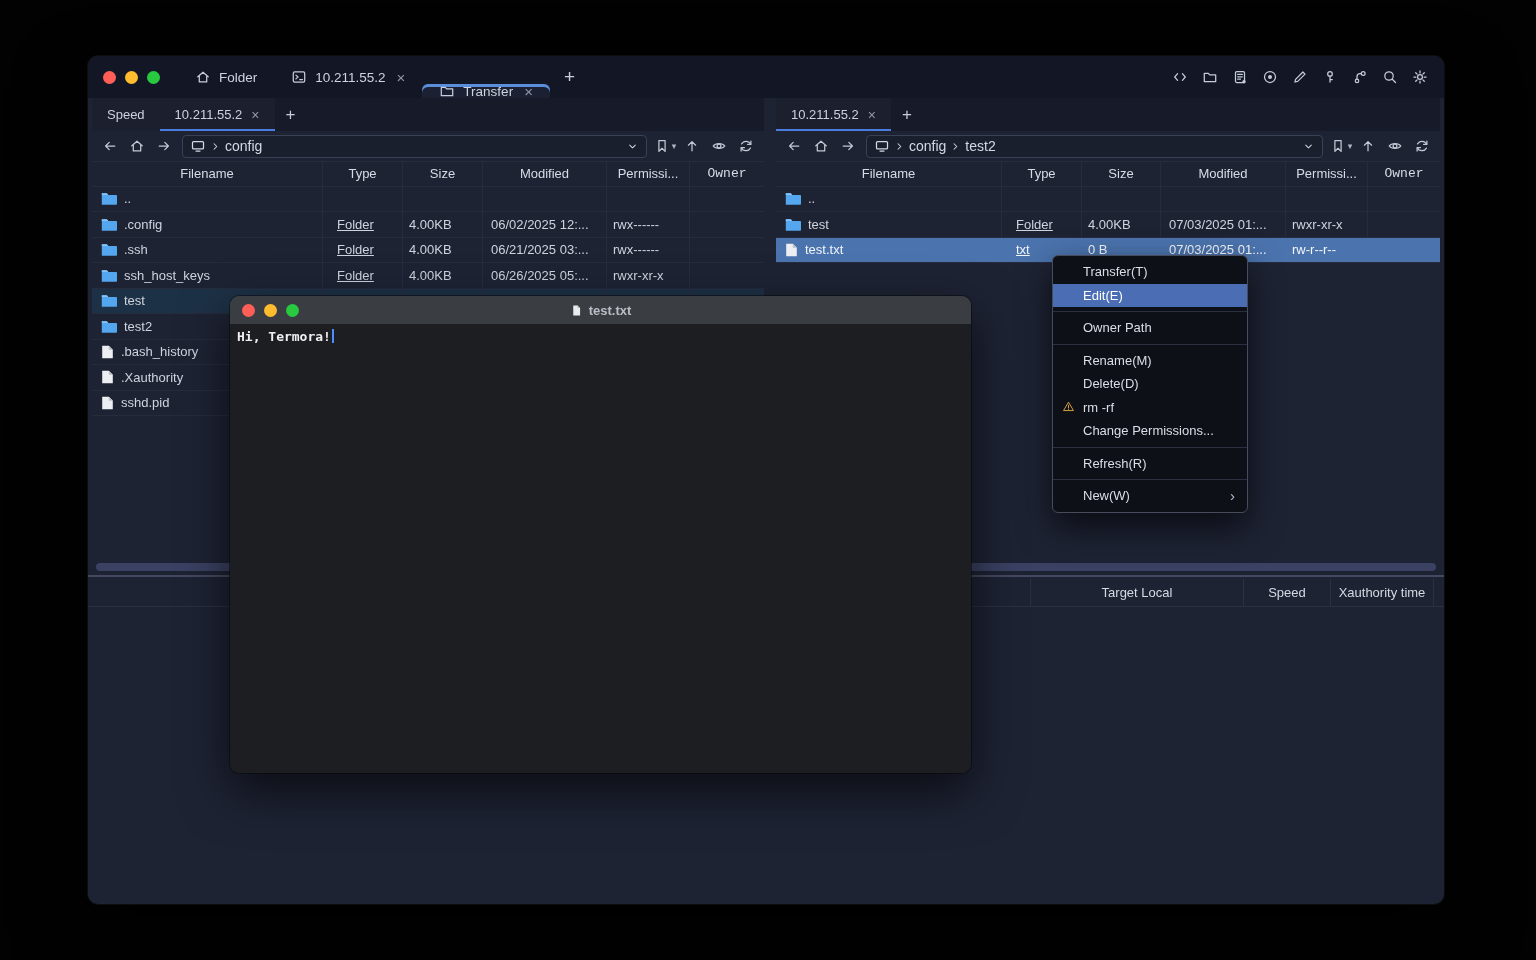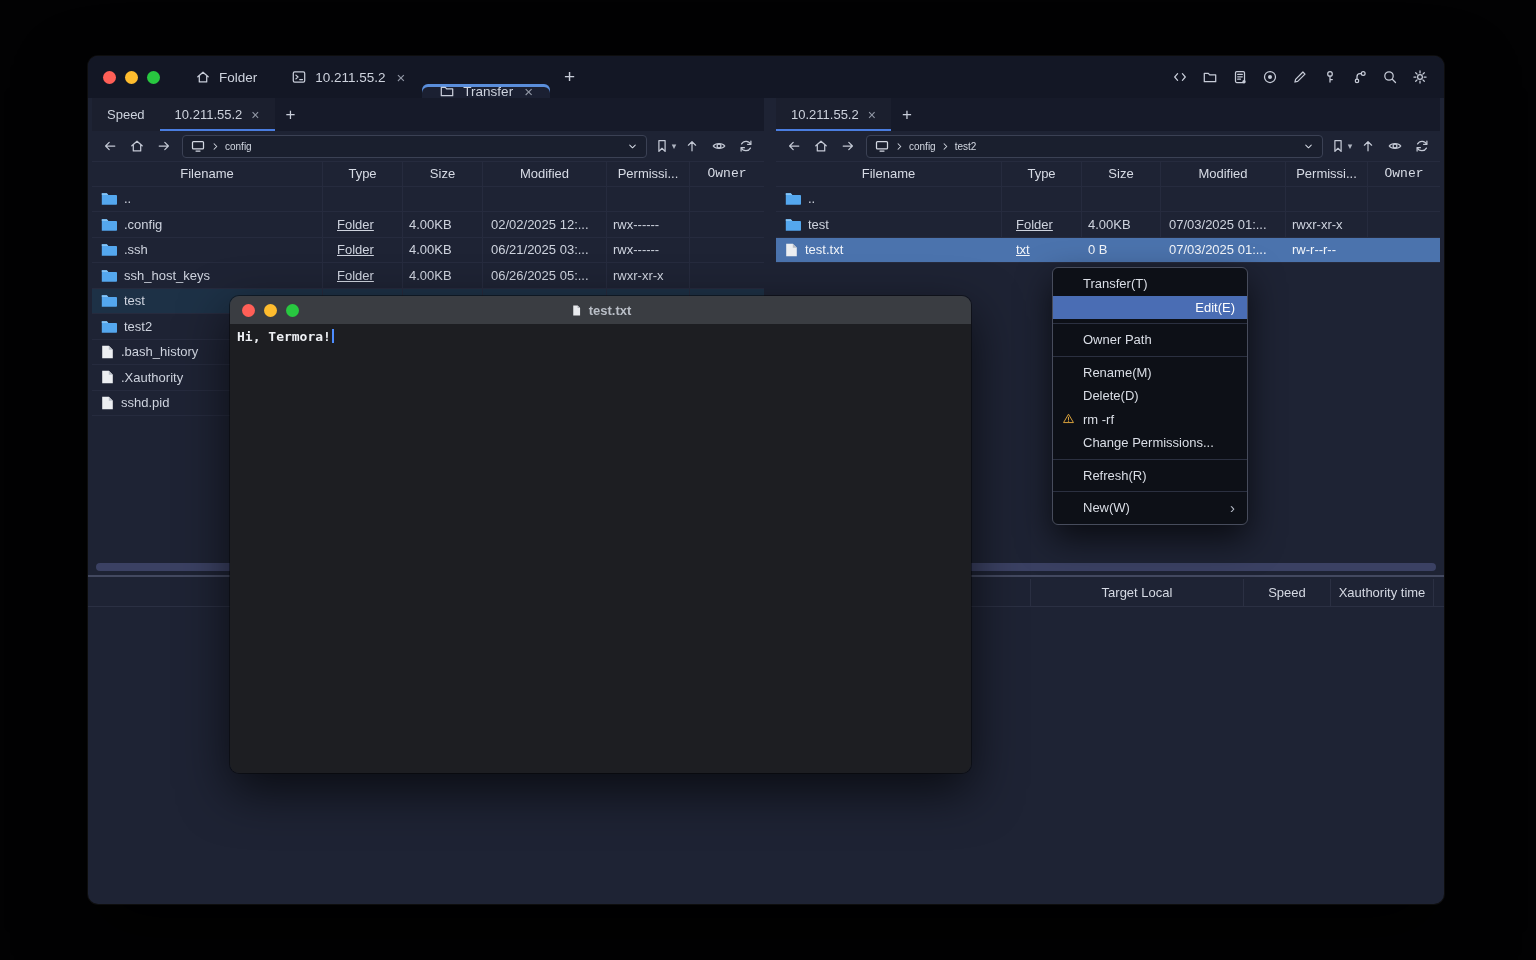--- a/index.html
+++ b/index.html
@@ -27,21 +27,21 @@
   .pane{ position:absolute; top:42px; height:479px; }
   #pane-left{ left:4px; width:672px; }
   #pane-right{ left:688px; width:664px; }
   .ptabs{ height:33px; display:flex; align-items:stretch; background:#161a29; }
   .ptab{ display:flex; align-items:center; gap:7px; padding:0 15px; font-size:13px; color:#cdd2dd; position:relative; background:rgba(255,255,255,0.025); }
   .ptab.active::after{ content:''; position:absolute; left:0; right:0; bottom:0; height:2.5px; background:#4a7de0; }
   .ptab .close{ color:#9298a6; font-size:14px; line-height:1; margin-left:2px; }
   .pplus{ display:flex; align-items:center; justify-content:center; width:32px; color:#c8cdd9; font-size:17px; }
   .ptoolbar{ height:30px; display:flex; align-items:center; padding:0 5px; gap:1px; }
   .navbtn{ width:26px; height:24px; display:flex; align-items:center; justify-content:center; color:#c3c8d4; }
-  .pathfield{ flex:1; height:23px; border:1px solid #3b4154; border-radius:4px; display:flex; align-items:center; gap:3px; padding:0 7px; margin:0 4px; color:#d3d8e2; font-size:10px; background:rgba(0,0,0,0.10); }
+  .pathfield{ flex:1; height:23px; border:1px solid #3b4154; border-radius:4px; display:flex; align-items:center; gap:3px; padding:0 7px; margin:0 4px; color:#d3d8e2; font-size:14px; background:rgba(0,0,0,0.10); }
   .pathfield .spacer{ flex:1; }
   .bookmark-group{ display:flex; align-items:center; }
   .caret{ font-size:9px; color:#aeb4c0; margin-left:2px; }
 
   
   .ftable{ font-size:13px; color:#ced3de; }
   .frow{ display:grid; grid-template-columns:var(--cols); height:25.5px; border-bottom:1px solid #262b3e; }
   .frow.head{ border-top:1px solid #262b3e; color:#d7dbe5; }
   .fcell{ display:flex; align-items:center; padding:0 6px; overflow:hidden; white-space:nowrap; border-right:1px solid #262b3e; }
   .fcell:last-child{ border-right:none;font-family:Liberation Mono, monospace; }
@@ -64,23 +64,23 @@
   
   .editor{ position:absolute; left:142px; top:240px; width:741px; height:477px; border-radius:9px;
     box-shadow:0 18px 50px rgba(0,0,0,0.65), 0 0 0 1px rgba(0,0,0,0.4); }
   .etitle{ height:28px; background:#3a3d42; border-radius:9px 9px 0 0; display:flex; align-items:center; position:relative; }
   .etitle .lights{ padding:0 12px; gap:9px; }
   .etitle-label{ position:absolute; left:0; right:0; display:flex; align-items:center; justify-content:center; gap:6px; color:#b9bec6; font-size:13px; font-weight:bold; pointer-events:none; }
   .ebody{ height:449px; background:#1d1e22; border-radius:0 0 9px 9px; padding:5px 7px; font-family:"DejaVu Sans Mono",monospace; font-size:13px; color:#edeff3; font-weight:bold; }
   .cursor{ display:inline-block; width:2px; height:14px; background:#4d8dff; vertical-align:-2px; margin-left:1px; }
 
   
-  .cmenu{ position:absolute; left:964px; top:199px; width:196px; background:#0d1017; border:1px solid #474c5c; border-radius:6px; padding:4px 0; box-shadow:0 14px 34px rgba(0,0,0,0.65);margin-top:12px; }
+  .cmenu{ position:absolute; left:964px; top:199px; width:196px; background:#0d1017; border:1px solid #474c5c; border-radius:6px; padding:4px 0; box-shadow:0 14px 34px rgba(0,0,0,0.65); }
   .mitem{ height:23.5px; display:flex; align-items:center; padding:0 12px 0 30px; font-size:13px; color:#dadee6; position:relative; }
-  .mitem.hl{ background:#4a6db4; color:#ffffff;justify-content:flex-end; }
+  .mitem.hl{ background:#4a6db4; color:#ffffff; }
   .mitem .micon{ position:absolute; left:9px; top:4px; }
   .mitem .sub{ margin-left:auto; color:#b6bcc8; font-size:15px; line-height:1; }
   .msep{ height:1px; background:#2b3040; margin:4px 0; }
 
   .folder-glyph svg{ width:16px; height:13px; }
   .file-glyph svg{ width:13px; height:14px; }
 </style>
 </head>
 <body>
 
@@ -312,21 +312,21 @@
             <span class="icn folder-glyph">
               <svg viewBox="0 0 16 13">
                 <path d="M.8 1.2h5l1.5 1.9h7.9a.9.9 0 0 1 .9.9v7.8a.9.9 0 0 1-.9.9H.8z" fill="#54a7ee"></path>
                 <path d="M.8 1.2h5l1.5 1.9H.8z" fill="#86c4f5"></path>
               </svg>
             </span>
             <span>.config</span>
           </div>
           <div class="fcell type">Folder</div>
           <div class="fcell size">4.00KB</div>
-          <div class="fcell modified">02/02/2025 12:...</div>
+          <div class="fcell modified">06/02/2025 12:...</div>
           <div class="fcell permissions">rwx------</div>
           <div class="fcell owner"></div>
         </div>
         <div class="frow">
           <div class="fcell name">
             <span class="icn folder-glyph">
               <svg viewBox="0 0 16 13">
                 <path d="M.8 1.2h5l1.5 1.9h7.9a.9.9 0 0 1 .9.9v7.8a.9.9 0 0 1-.9.9H.8z" fill="#54a7ee"></path>
                 <path d="M.8 1.2h5l1.5 1.9H.8z" fill="#86c4f5"></path>
               </svg>

